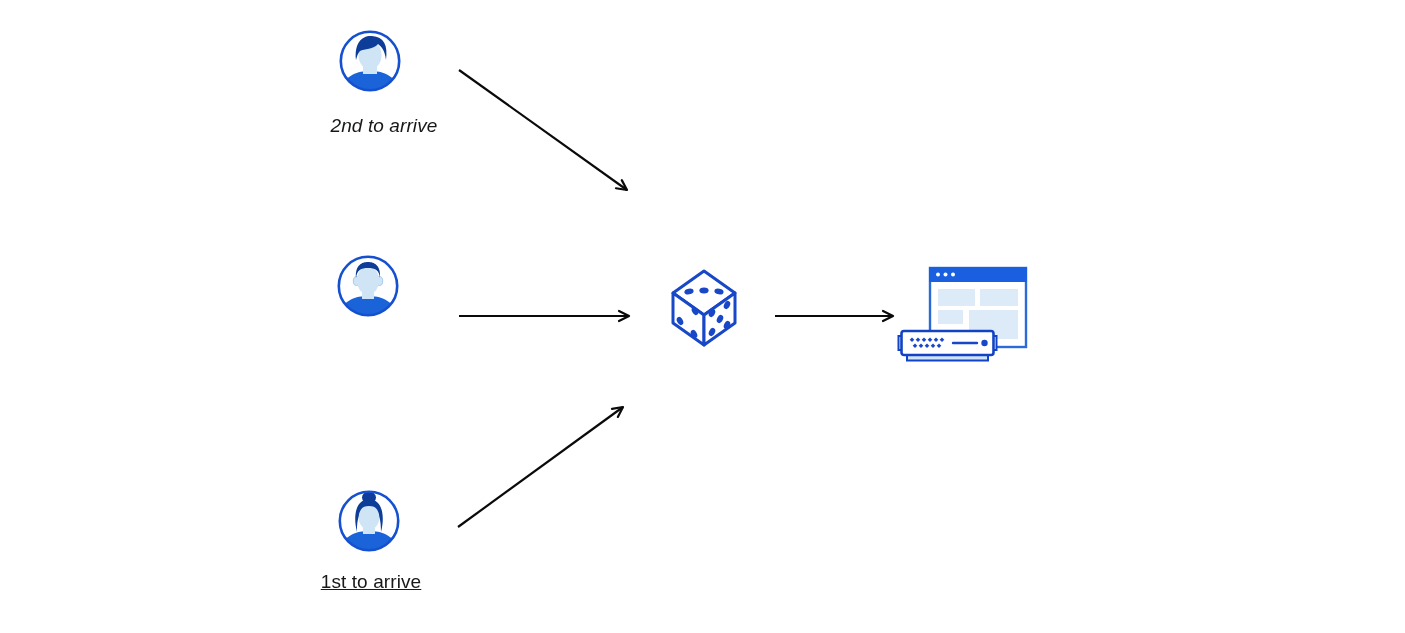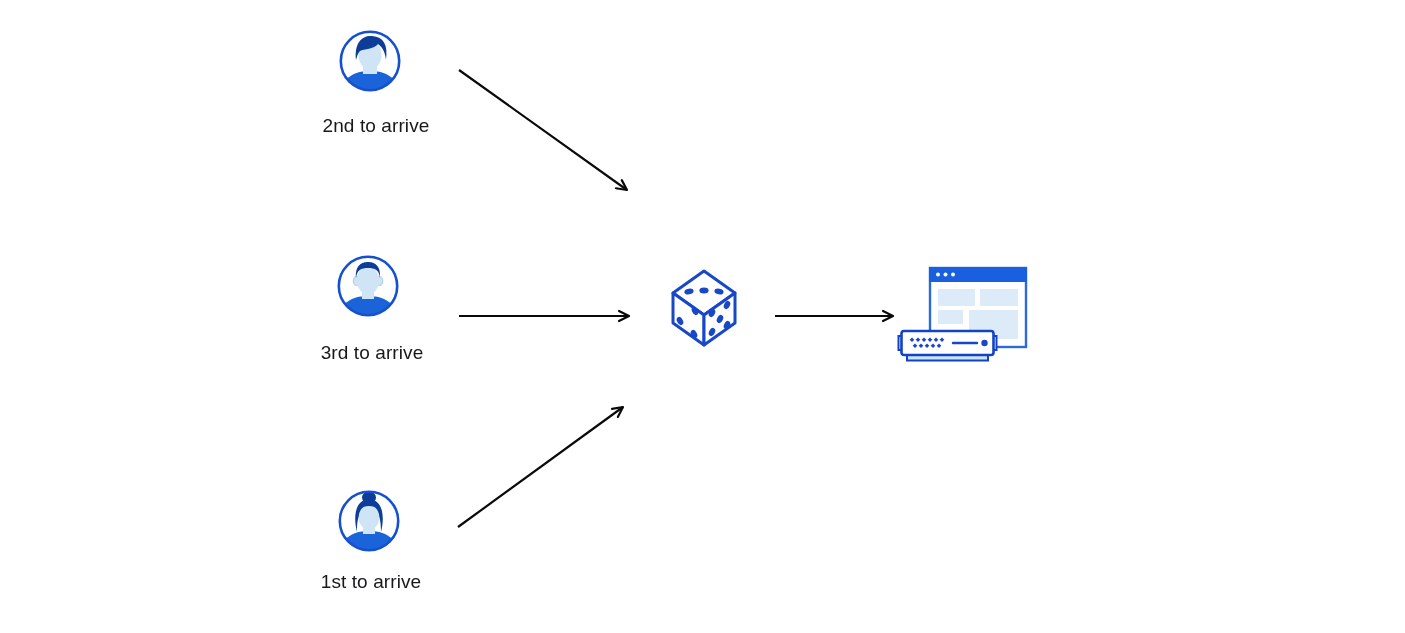--- a/index.html
+++ b/index.html
@@ -52,21 +52,21 @@
       <g clip-path="url(#clipA)">
         <path d="M2,66 C7,47 20,43 33,43 C46,43 59,47 64,66 Z" fill="#1b63d8"></path>
         <path d="M26,30 L40,30 L40,46 L26,46 Z" fill="#cfe4f5"></path>
         <ellipse cx="33" cy="27" rx="11.5" ry="14.5" fill="#cfe4f5"></ellipse>
         <path d="M19,32 C17,14 26,7 35,8 C47,9 51,17 49,32
                  C48,23 45,19 41,16 C37,21 27,21 23,23 C21,25 20,28 19,32 Z" fill="#0d3d99"></path>
       </g>
       <circle cx="33" cy="33" r="29.2" fill="none" stroke="#1450d0" stroke-width="2.6"></circle>
     </svg>
   </div>
-  <div class="node-label" style="left:296px; top:114px;">2nd to arrive</div>
+  <div class="node-label" style="left:304px; top:114px;font-style:italic;">2nd to arrive</div>
 
   <div class="abs" style="left:335px; top:253px;">
     <svg width="66" height="66" viewBox="0 0 66 66">
       <defs>
           <clipPath id="clipB">
             <circle cx="33" cy="33" r="29.2"></circle>
           </clipPath>
         </defs>
       <circle cx="33" cy="33" r="29.2" fill="#ffffff"></circle>
       <g clip-path="url(#clipB)">
@@ -74,21 +74,20 @@
         <path d="M27,30 L39,30 L39,46 L27,46 Z" fill="#cfe4f5"></path>
         <ellipse cx="21.5" cy="28" rx="3.2" ry="4.5" fill="#cfe4f5" stroke="#9cc3e4" stroke-width="0.8"></ellipse>
         <ellipse cx="44.5" cy="28" rx="3.2" ry="4.5" fill="#cfe4f5" stroke="#9cc3e4" stroke-width="0.8"></ellipse>
         <ellipse cx="33" cy="27.5" rx="11" ry="14" fill="#cfe4f5"></ellipse>
         <path d="M21,25 C20,12 27,9 33,9 C39,9 46,12 45,25
                  C44,17 40,15 33,15 C26,15 22,17 21,25 Z" fill="#0d3d99"></path>
       </g>
       <circle cx="33" cy="33" r="29.2" fill="none" stroke="#1450d0" stroke-width="2.6"></circle>
     </svg>
   </div>
-  <div class="node-label" style="left:292px; top:341px;">3rd to arrive</div>
 
   <div class="abs" style="left:336px; top:488px;">
     <svg width="66" height="66" viewBox="0 0 66 66">
       <defs>
           <clipPath id="clipC">
             <circle cx="33" cy="33" r="29.2"></circle>
           </clipPath>
         </defs>
       <circle cx="33" cy="33" r="29.2" fill="#ffffff"></circle>
       <g clip-path="url(#clipC)">
@@ -97,21 +96,21 @@
         <path d="M21,44 C16,24 22,11 33,11 C44,11 50,24 45,44
                  C45,28 42,22 33,22 C24,22 21,28 21,44 Z" fill="#0d3d99"></path>
         <path d="M27,31 L39,31 L39,46 L27,46 Z" fill="#cfe4f5"></path>
         <ellipse cx="33" cy="28.5" rx="10.5" ry="13.5" fill="#cfe4f5"></ellipse>
         <path d="M22,30 C21,17 26,13 33,13 C40,13 45,17 44,30
                  C42,20 39,18 33,18 C27,18 24,20 22,30 Z" fill="#0d3d99"></path>
       </g>
       <circle cx="33" cy="33" r="29.2" fill="none" stroke="#1450d0" stroke-width="2.6"></circle>
     </svg>
   </div>
-  <div class="node-label" style="left:291px; top:570px;">1st to arrive</div>
+  <div class="node-label" style="left:291px; top:570px;text-decoration:underline;">1st to arrive</div>
 
   <div class="abs" style="left:664px; top:266px;">
     <svg width="80" height="84" viewBox="0 0 80 84">
       <g stroke="#1847c8" stroke-width="3" stroke-linejoin="round" fill="#ffffff">
         <path d="M40,5 L71,27 L40,49 L9,27 Z"></path>
         <path d="M9,27 L40,49 L40,79 L9,57 Z"></path>
         <path d="M40,49 L71,27 L71,57 L40,79 Z"></path>
       </g>
       <g fill="#1847c8">
 

